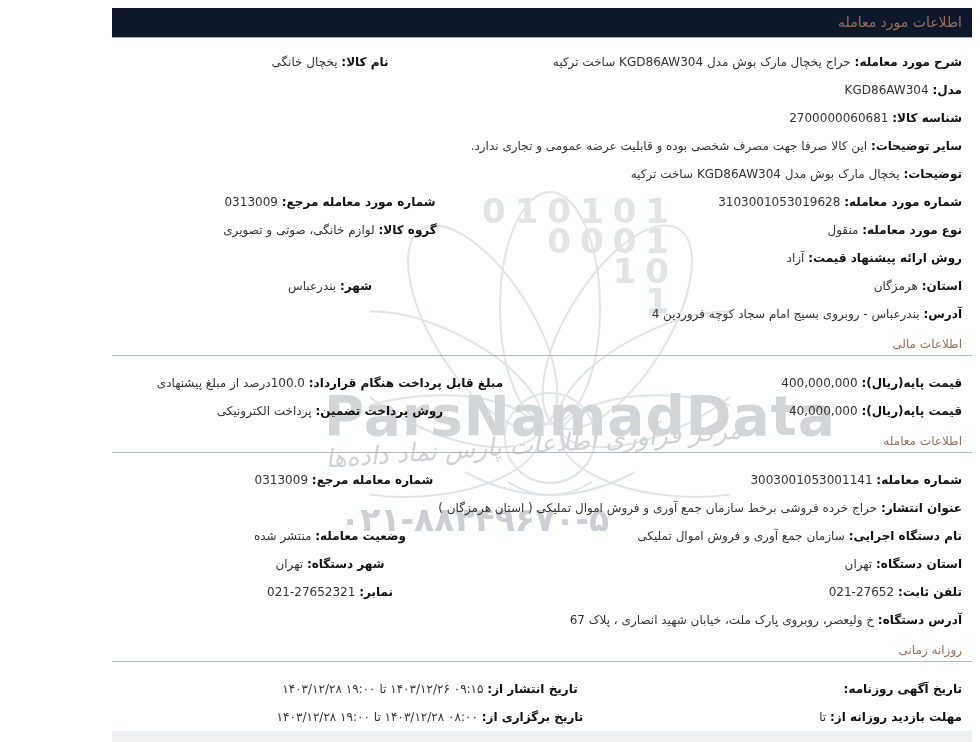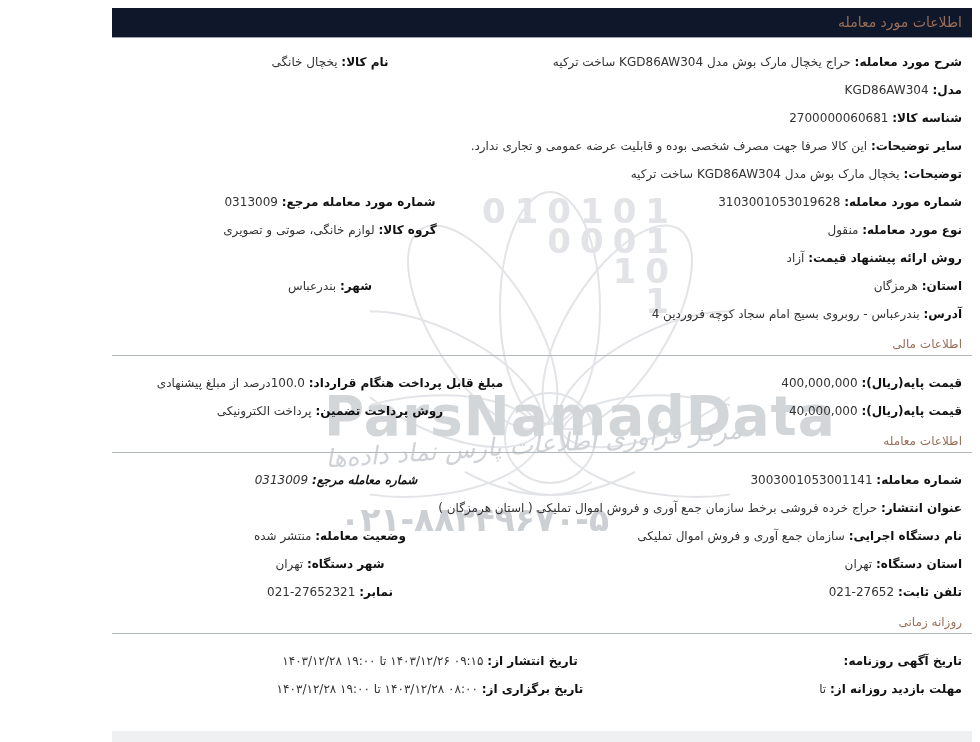--- a/index.html
+++ b/index.html
@@ -100,25 +100,26 @@
     <div class="section">
       <div class="sec-title">اطلاعات مالی</div>
       <div class="rows">
         <div class="row"><span class="cell-right"><b class="lbl">قیمت پایه(ریال):</b> <span class="val">400,000,000</span></span><span class="cell-left" style="left: 218px;"><b class="lbl">مبلغ قابل پرداخت هنگام قرارداد:</b> <span class="val">100.0درصد از مبلغ پیشنهادی</span></span></div>
         <div class="row"><span class="cell-right"><b class="lbl">قیمت پایه(ریال):</b> <span class="val">40,000,000</span></span><span class="cell-left" style="left: 218px;"><b class="lbl">روش پرداخت تضمین:</b> <span class="val">پرداخت الکترونیکی</span></span></div>
       </div>
     </div>
     <div class="section">
       <div class="sec-title">اطلاعات معامله</div>
       <div class="rows">
-        <div class="row"><span class="cell-right"><b class="lbl">شماره معامله:</b> <span class="val">3003001053001141</span></span><span class="cell-left" style="left: 224px; font-style: italic;"><b class="lbl">شماره معامله مرجع:</b> <span class="val">0313009</span></span></div>
+        <div class="row"><span class="cell-right"><b class="lbl">شماره معامله:</b> <span class="val">3003001053001141</span></span><span class="cell-left" style="left: 232px;"><b class="lbl">شماره معامله مرجع:</b> <span class="val">0313009</span></span></div>
         <div class="row"><span class="cell-right"><b class="lbl">عنوان انتشار:</b> <span class="val">حراج خرده فروشی برخط سازمان جمع آوری و فروش اموال تملیکی ( استان هرمزگان )</span></span></div>
         <div class="row"><span class="cell-right"><b class="lbl">نام دستگاه اجرایی:</b> <span class="val">سازمان جمع آوری و فروش اموال تملیکی</span></span><span class="cell-left" style="left: 218px;"><b class="lbl">وضعیت معامله:</b> <span class="val">منتشر شده</span></span></div>
         <div class="row"><span class="cell-right"><b class="lbl">استان دستگاه:</b> <span class="val">تهران</span></span><span class="cell-left" style="left: 218px;"><b class="lbl">شهر دستگاه:</b> <span class="val">تهران</span></span></div>
         <div class="row"><span class="cell-right"><b class="lbl">تلفن ثابت:</b> <span class="val">27652-021</span></span><span class="cell-left" style="left: 218px;"><b class="lbl">نمابر:</b> <span class="val">27652321-021</span></span></div>
+        <div class="row"><span class="cell-right"><b class="lbl">آدرس دستگاه:</b> <span class="val">خ ولیعصر، روبروی پارک ملت، خیابان شهید انصاری ، پلاک 67</span></span></div>
       </div>
     </div>
     <div class="section">
       <div class="sec-title">روزانه زمانی</div>
       <div class="rows">
         <div class="row"><span class="cell-right"><b class="lbl">تاریخ آگهی روزنامه:</b> <span class="val"></span></span><span class="cell-left" style="left: 318px;"><b class="lbl">تاریخ انتشار از:</b> <span class="val">۰۹:۱۵ ۱۴۰۳/۱۲/۲۶ تا ۱۹:۰۰ ۱۴۰۳/۱۲/۲۸</span></span></div>
         <div class="row"><span class="cell-right"><b class="lbl">مهلت بازدید روزانه از:</b> <span class="val">تا</span></span><span class="cell-left" style="left: 318px;"><b class="lbl">تاریخ برگزاری از:</b> <span class="val">۰۸:۰۰ ۱۴۰۳/۱۲/۲۸ تا ۱۹:۰۰ ۱۴۰۳/۱۲/۲۸</span></span></div>
       </div>
     </div>
   </div>

